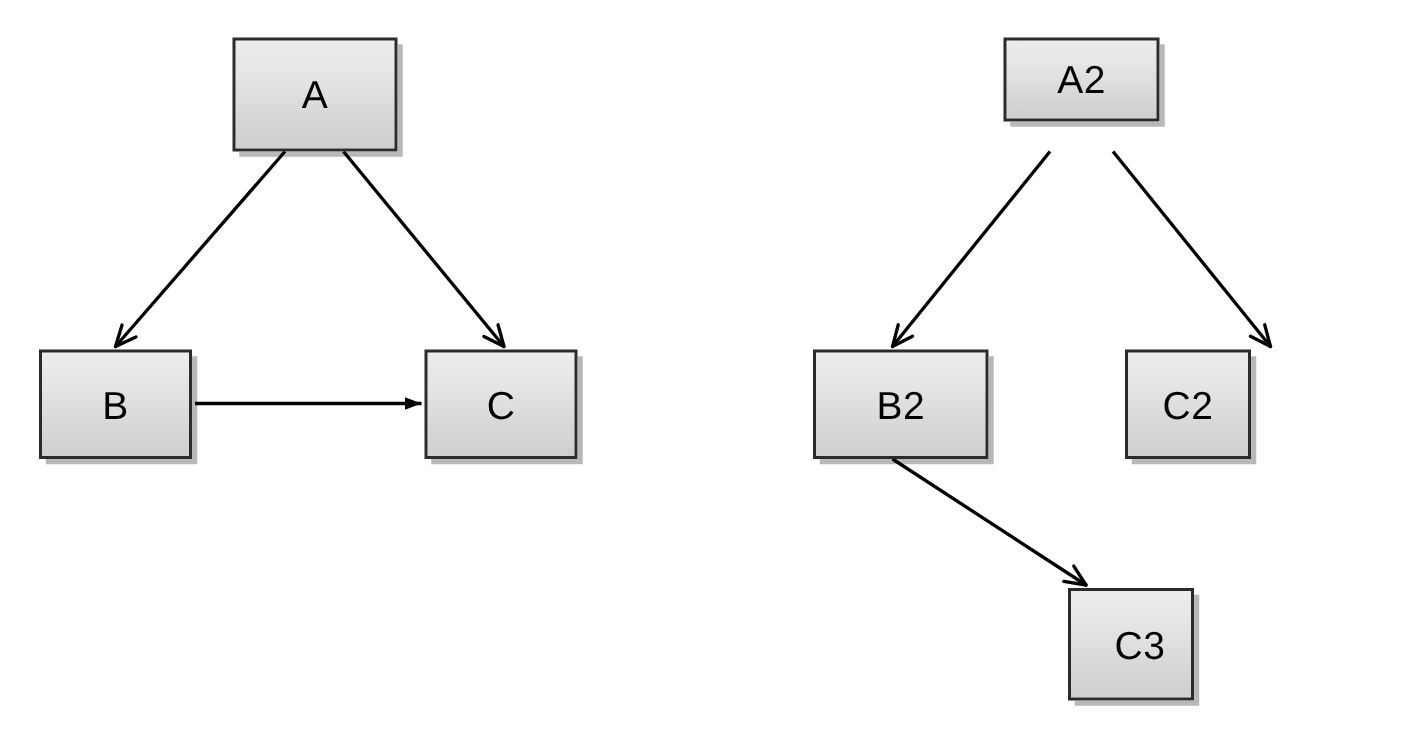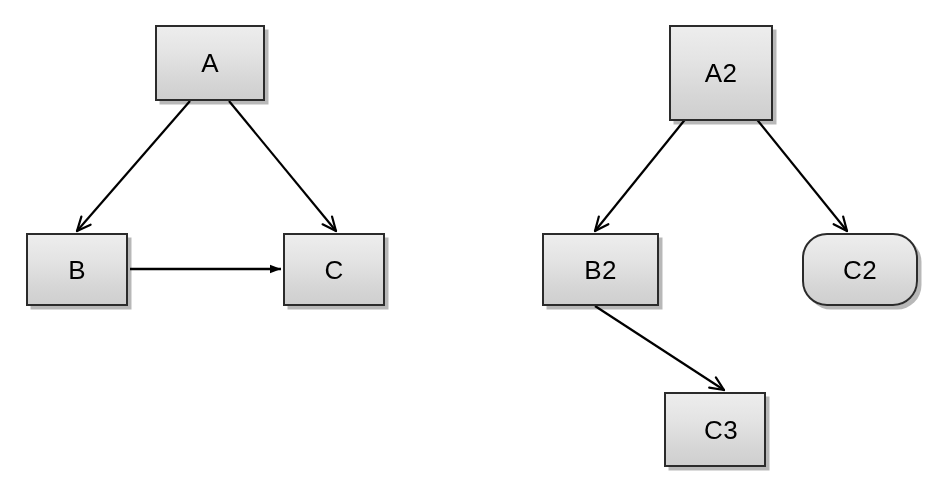--- a/index.html
+++ b/index.html
@@ -85,27 +85,27 @@
   <div id="node-layer">
       <div class="node" style="left: 155px; top: 25px; width: 110px; height: 76px;">
         <span class="node-label">A</span>
       </div>
       <div class="node" style="left: 26px; top: 233px; width: 102px; height: 73px;">
         <span class="node-label">B</span>
       </div>
       <div class="node" style="left: 283px; top: 233px; width: 102px; height: 73px;">
         <span class="node-label">C</span>
       </div>
-      <div class="node" style="left: 669px; top: 25px; width: 104px; height: 96px;">
+      <div class="node" style="left: 669px; top: 25px; width: 104px; height: 56px;">
         <span class="node-label">A2</span>
       </div>
       <div class="node" style="left: 542px; top: 233px; width: 117px; height: 73px;">
         <span class="node-label">B2</span>
       </div>
-      <div class="node" style="left: 802px; top: 233px; width: 116px; height: 73px; border-radius: 25px;">
+      <div class="node" style="left: 750px; top: 233px; width: 84px; height: 73px;">
         <span class="node-label">C2</span>
       </div>
-      <div class="node" style="left: 664px; top: 392px; width: 102px; height: 75px; padding-left: 12px;">
+      <div class="node" style="left: 712px; top: 392px; width: 84px; height: 75px; padding-left: 12px;">
         <span class="node-label">C3</span>
       </div>
     </div>
 
 </div>
 
 </body></html>

